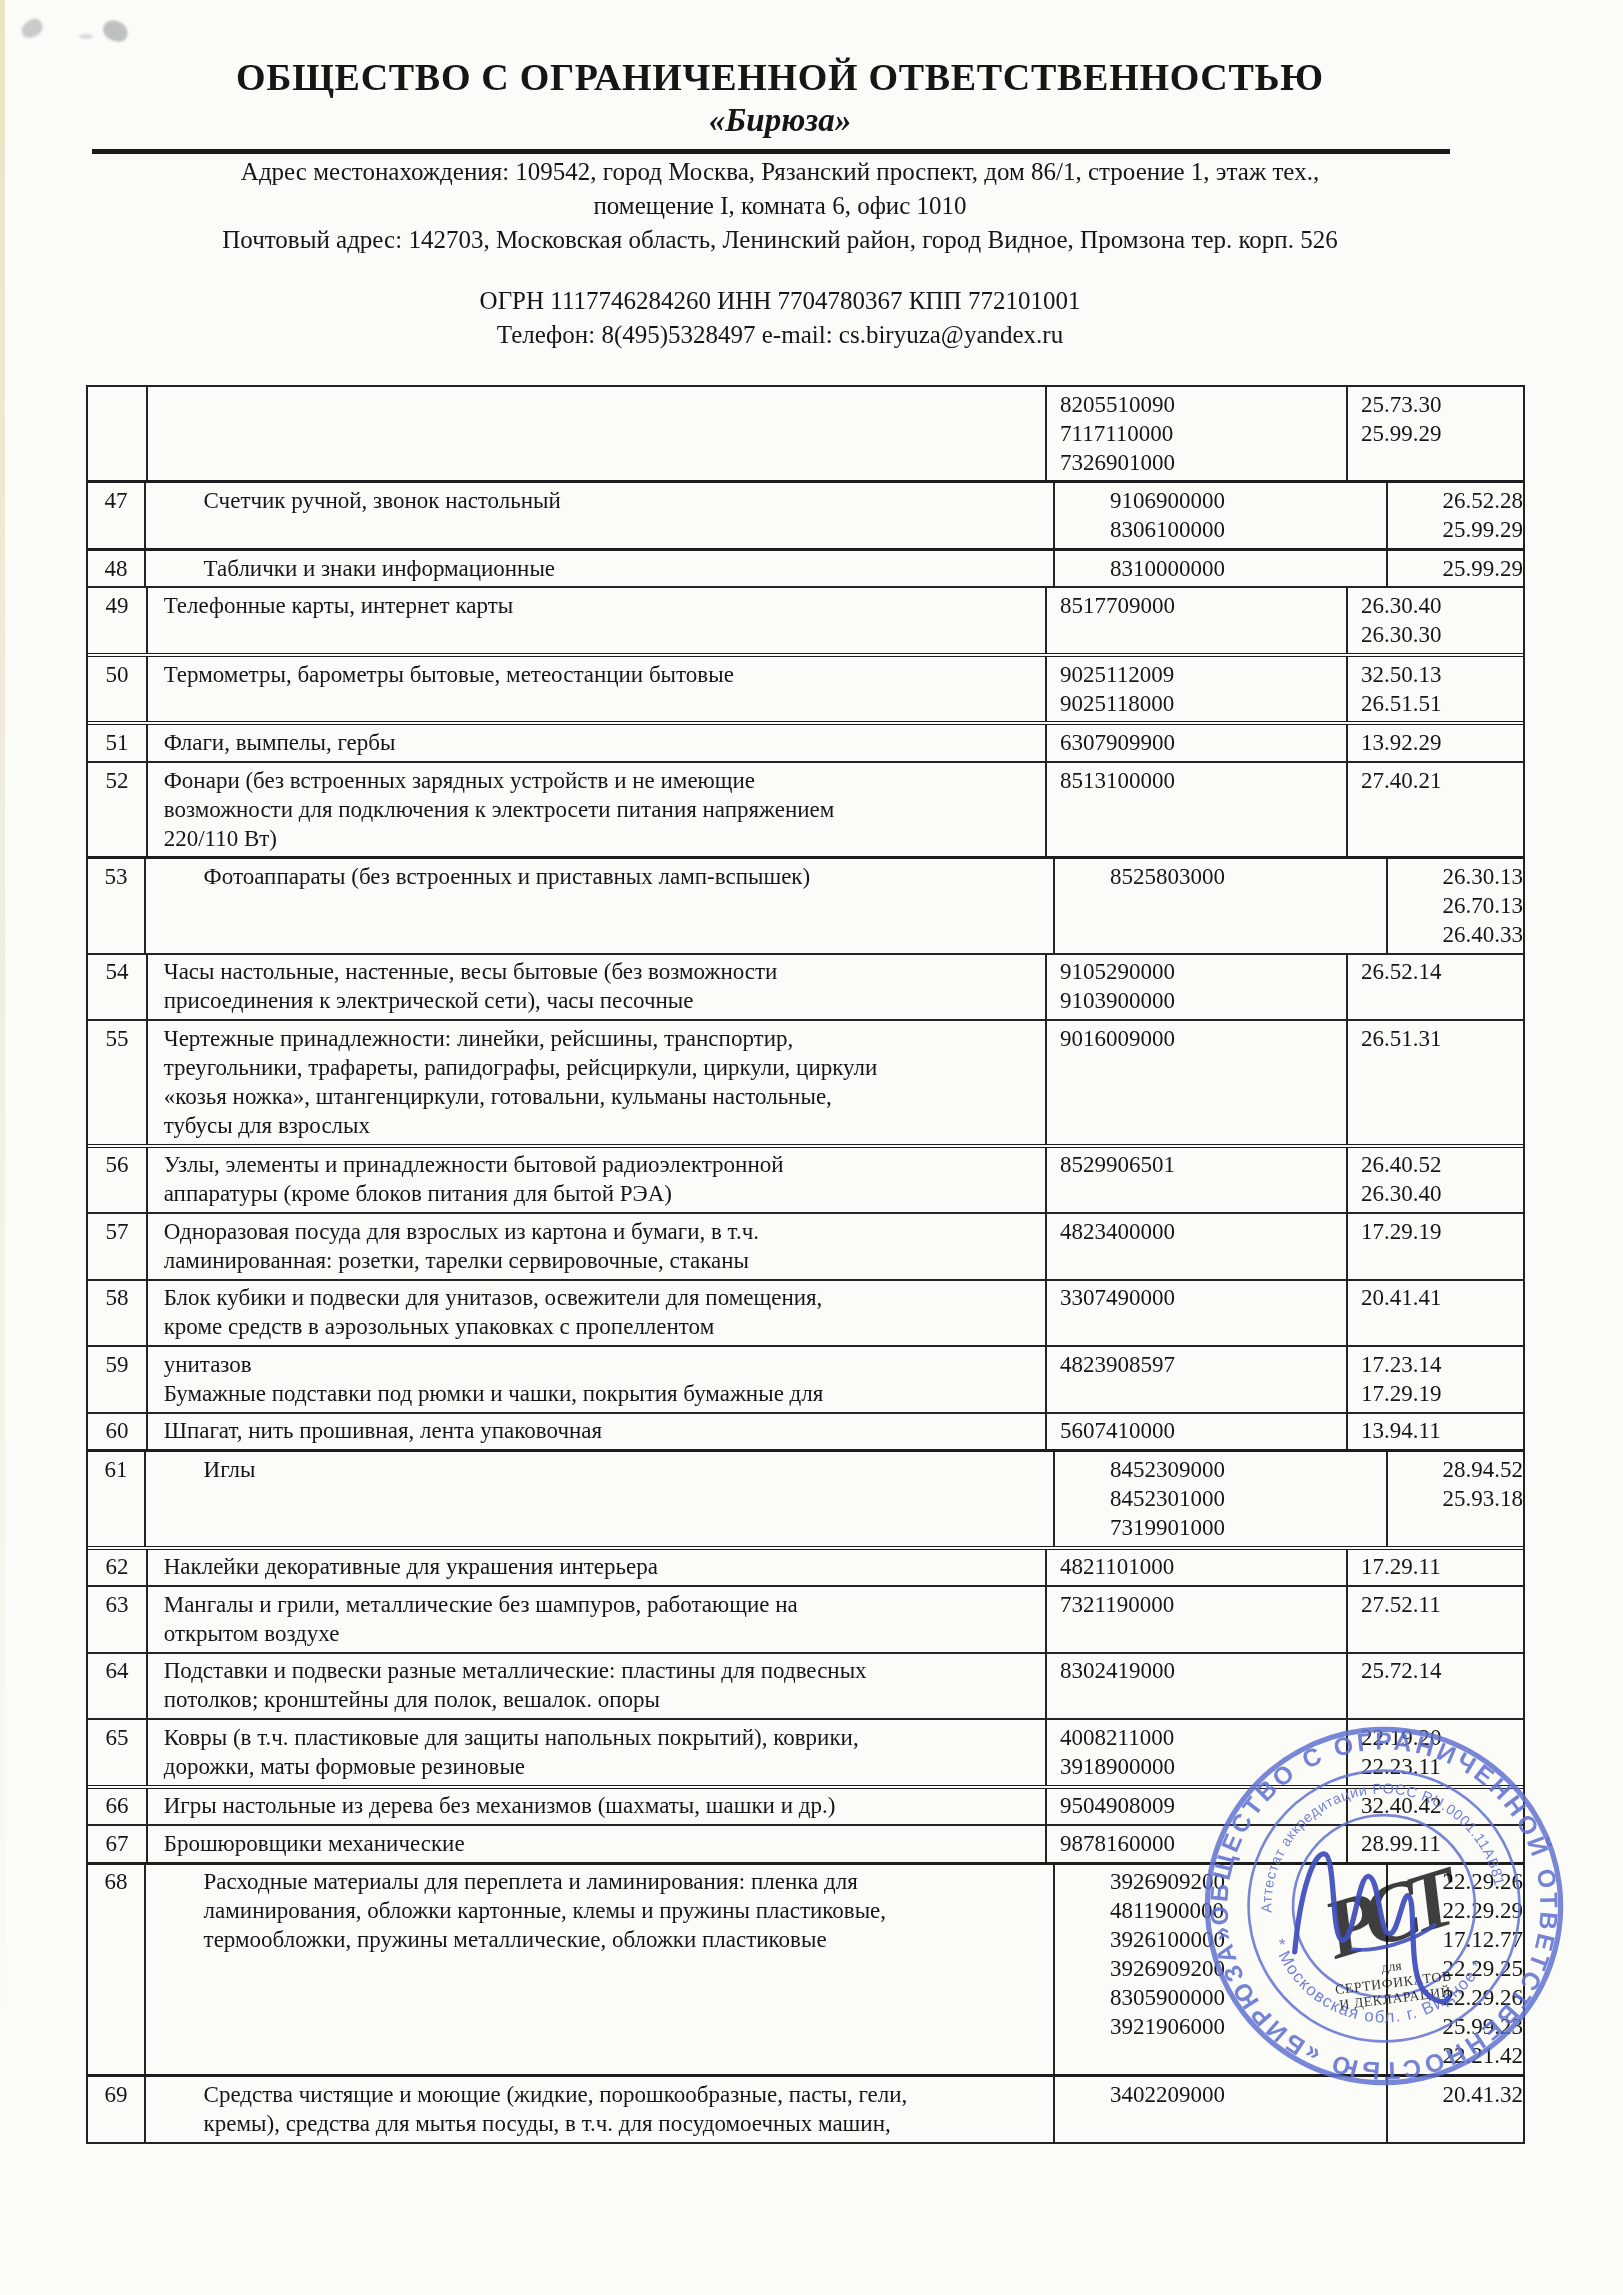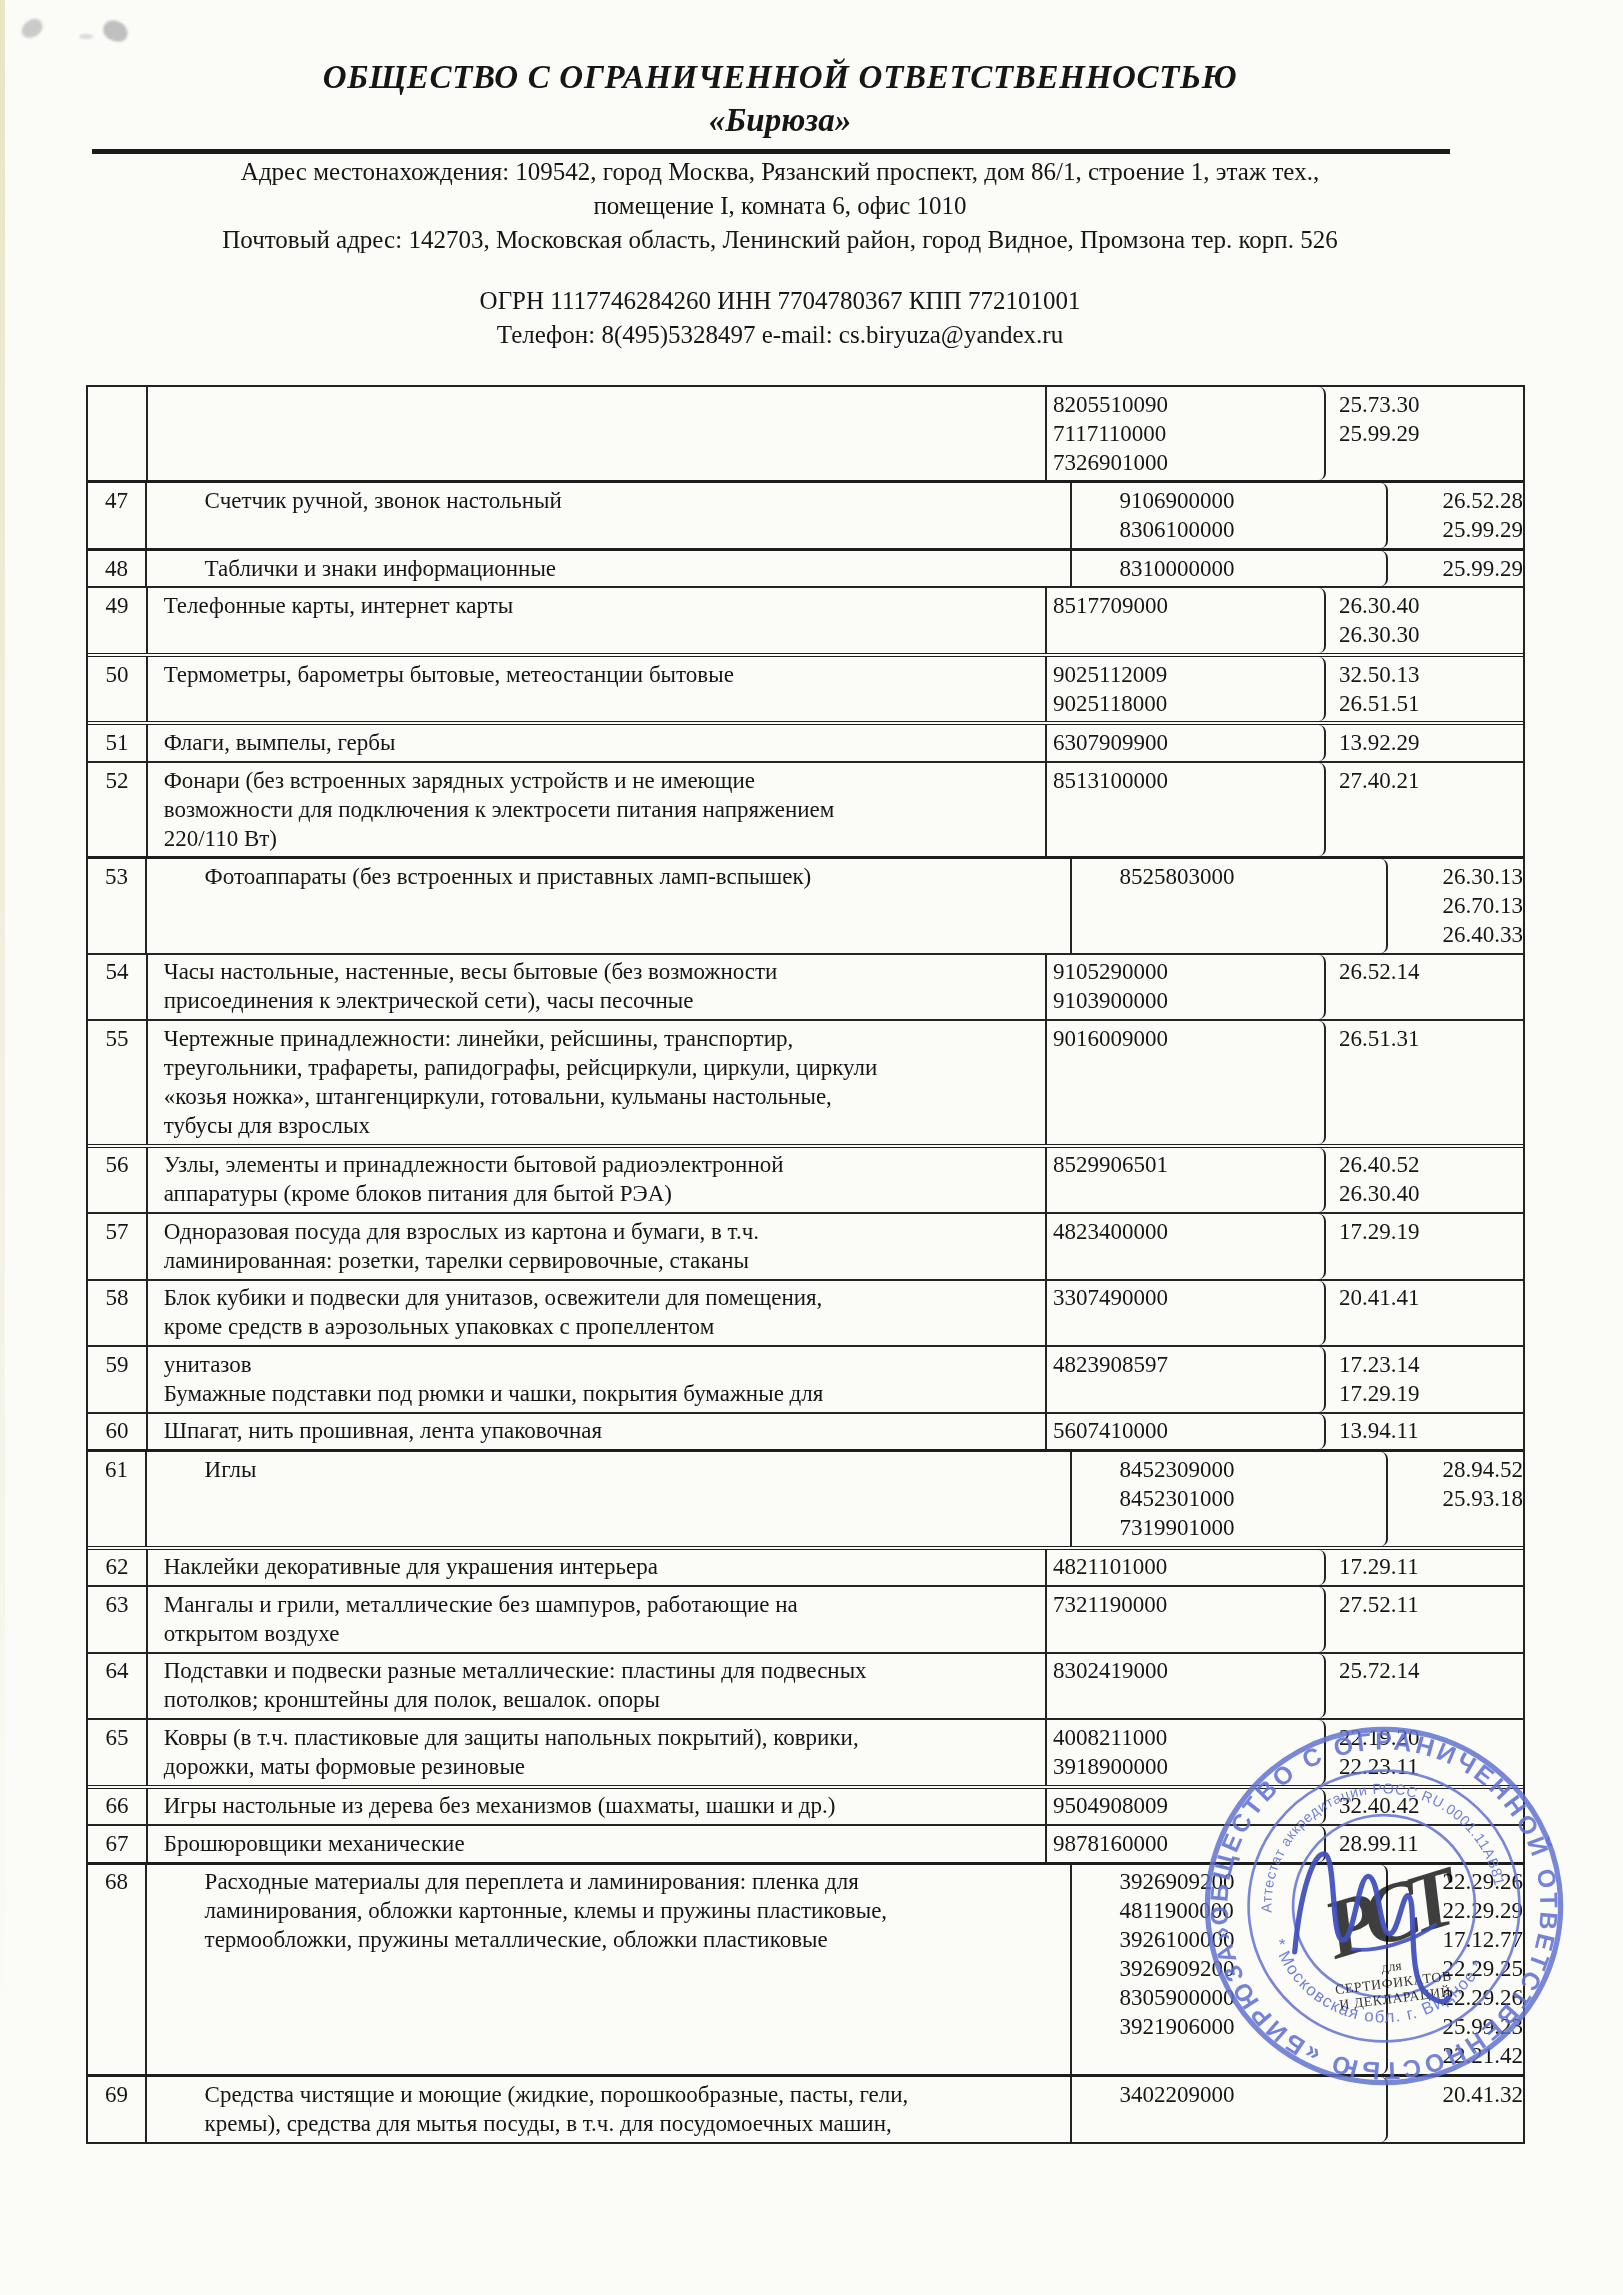--- a/index.html
+++ b/index.html
@@ -9,38 +9,38 @@
   .edge-strip{position:absolute;left:0;top:0;width:4.6px;height:100%;
               background:linear-gradient(180deg,#d9d39b 0%,#e4e0bf 30%,rgba(230,226,200,0) 90%);
               opacity:.55;}
   .smudge{position:absolute;background:#8f9094;filter:blur(1.3px);opacity:.55;}
   .smudge-a{left:21px;top:19.6px;width:22px;height:17px;border-radius:60% 40% 55% 45%;transform:rotate(-25deg);opacity:.45;}
   .smudge-b{left:103px;top:21px;width:25px;height:19.6px;border-radius:45% 60% 40% 55%;transform:rotate(15deg);}
   .smudge-c{left:79px;top:34px;width:14.4px;height:5.2px;border-radius:50%;opacity:.3;}
 
   
   .doc-header{position:absolute;left:98px;top:0;width:1364px;text-align:center;}
-  .title-1{margin-top:56px;font-style:italic;font-weight:bold;font-size:33px;line-height:42px;letter-spacing:0.7px;}
+  .title-1{margin-top:56px;font-weight:bold;font-size:38px;line-height:42px;letter-spacing:0.7px;}
   .title-2{margin-top:1.3px;font-style:italic;font-weight:bold;font-size:33px;line-height:42px;}
   .title-rule{margin:7.9px 0 0 -6.5px;width:1358px;height:4.6px;background:#1b1b1b;}
   .addr{font-size:25px;line-height:34px;}
   .addr.first{margin-top:1px;}
   .addr.reg{margin-top:27.5px;}
 
   
   .products-table{position:absolute;left:86px;top:385px;width:1439px;
                   border:2.6px solid #222;box-sizing:border-box;}
   .trow{display:flex;align-items:stretch;}
   .sep-normal{border-top:2px solid #242424;}
   .sep-thick{border-top:3.9px solid #1d1d1d;gap:42px;}
   .sep-double{border-top:4.6px double #1d1d1d;}
   .c{box-sizing:border-box;padding:2.6px 0 3.9px 0;}
   .cnum{width:60px;border-right:2px solid #242424;text-align:center;}
   .cdesc{width:899px;border-right:2px solid #242424;padding-left:15.7px;padding-right:1px;}
-  .ccode{width:279px;border-right:2px solid #242424;padding-left:6px;border-radius:7px;}
+  .ccode{width:301px;border-right:2px solid #242424;padding-left:13px;}
   .ccls{flex:1;padding-left:13px;}
   .line{font-size:23px;line-height:29px;white-space:nowrap;}
   .cdesc .line{white-space:normal;}
 
   
   .stamp-wrap{position:absolute;left:1193px;top:1715px;width:382px;height:382px;
               transform:rotate(-7deg);pointer-events:none;}
   .stamp-wrap svg{display:block;}
 </style>
 </head>

